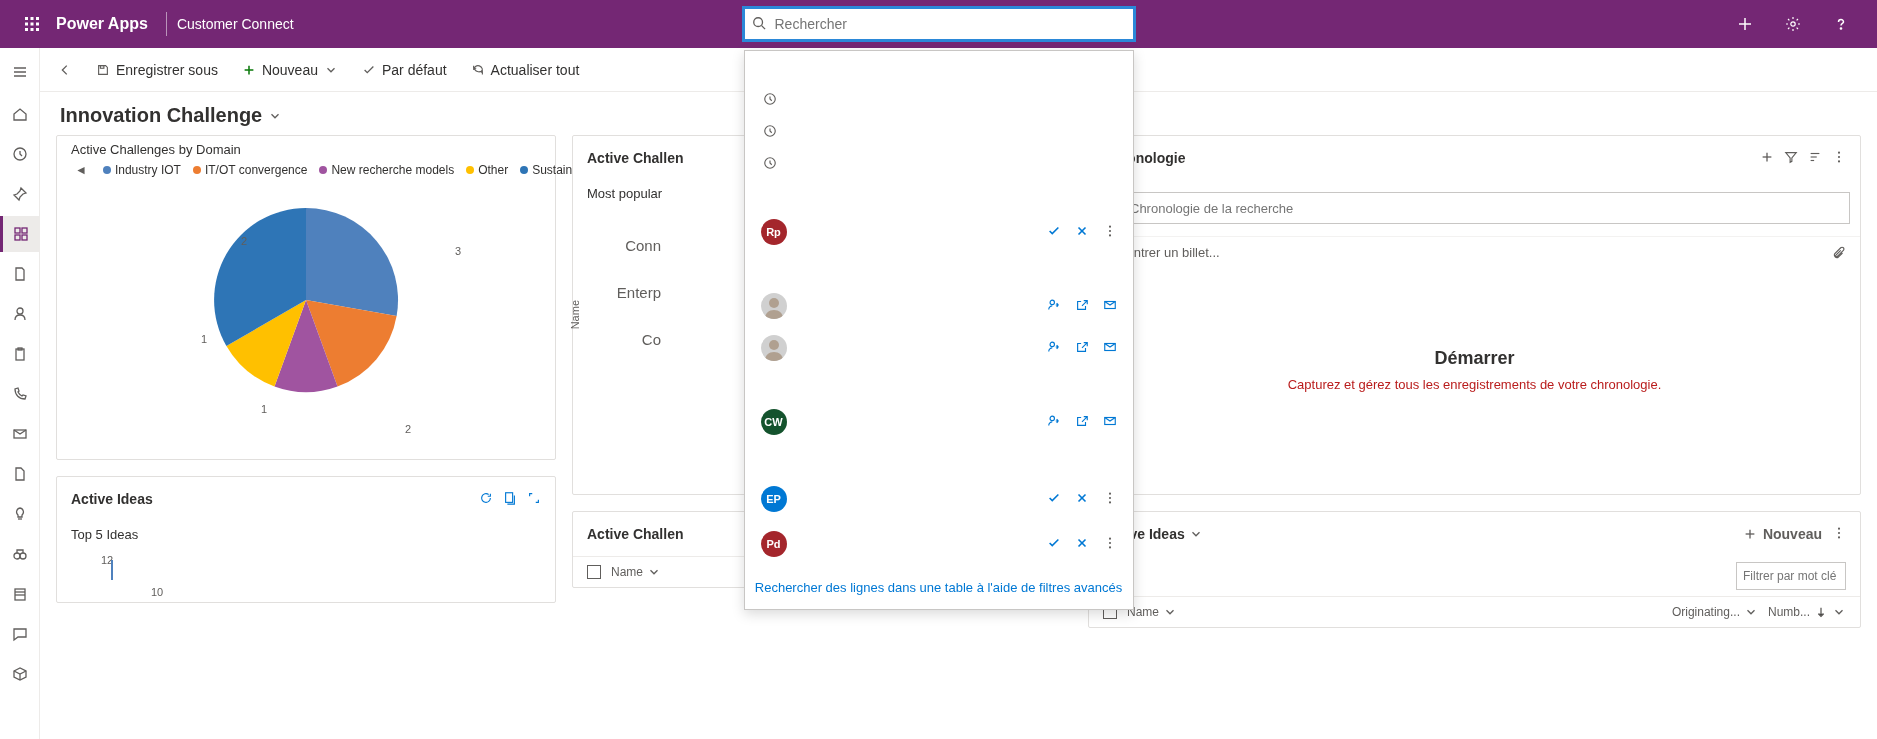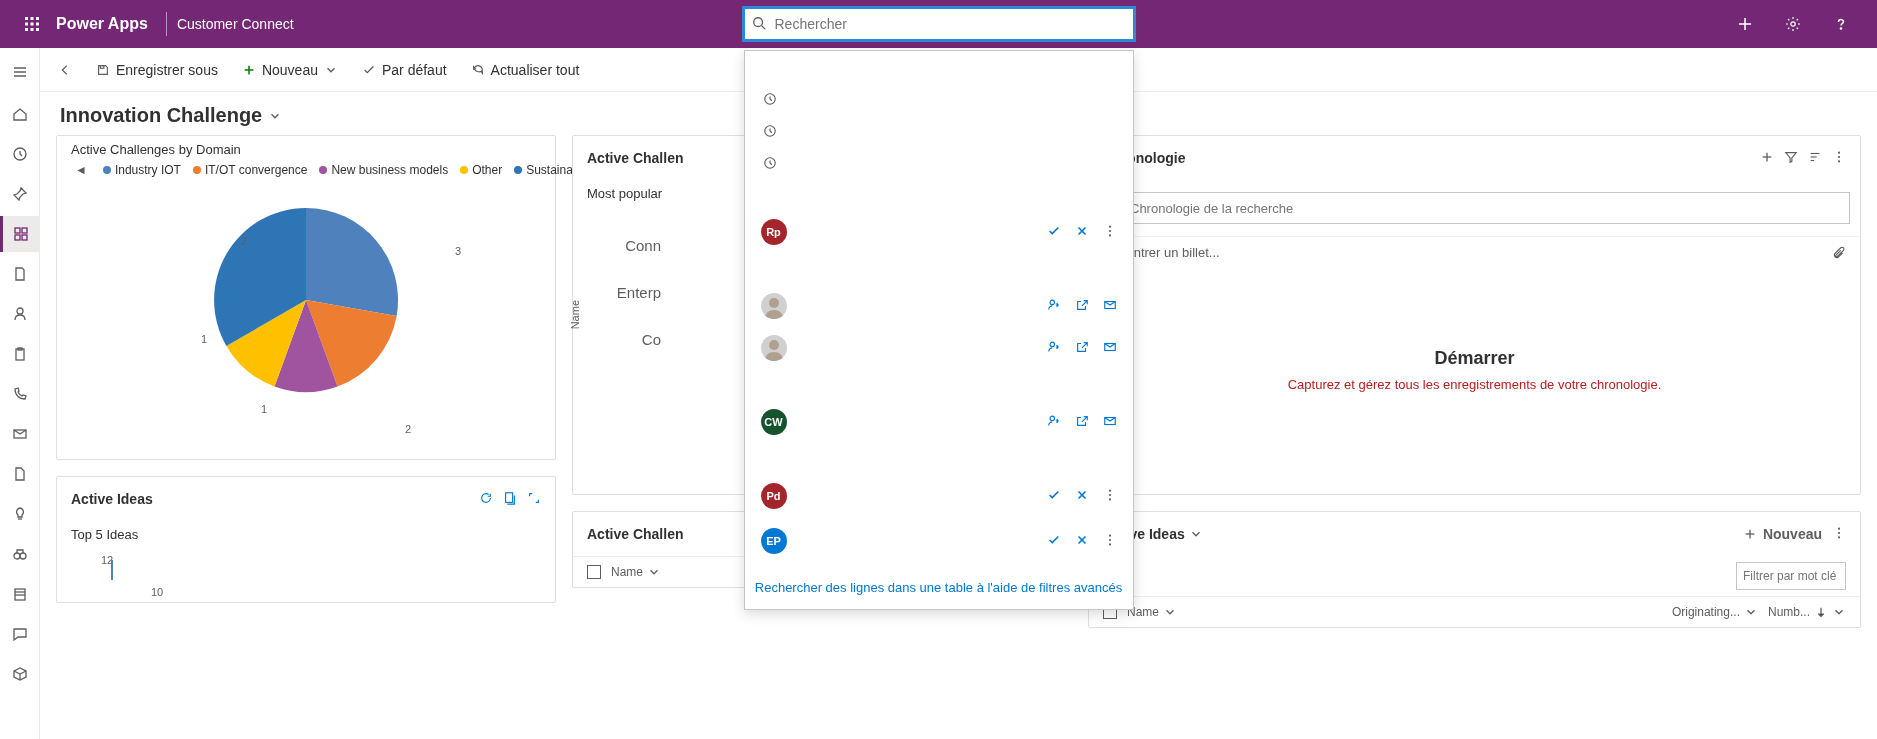--- a/index.html
+++ b/index.html
@@ -270,40 +270,40 @@
                   <path d="M12 9v4H3V4h4"></path>
                 </svg></span>
               <span><svg class="ico14" viewBox="0 0 16 16" fill="none" stroke="#0078d4" stroke-width="1.3">
                   <rect x="2" y="4" width="12" height="8"></rect>
                   <path d="M2 4l6 4 6-4"></path>
                 </svg></span>
             </span>
           </div>
           <div class="sp-sect-title">Tâches</div>
           <div class="sp-row">
-            <span class="avatar" style="background:#a4262c">Pd</span>
-            <span class="sp-row-text">Plan d'évaluation accepté (exemple)</span>
+            <span class="avatar" style="background:#0078d4">EP</span>
+            <span class="sp-row-text">Evaluation Plan agreed upon (sample)</span>
             <span class="sp-row-actions">
               <span><svg class="ico14" viewBox="0 0 16 16" fill="none" stroke="#0078d4" stroke-width="1.8">
                   <path d="M3 8l3 3 7-7"></path>
                 </svg></span>
               <span><svg class="ico14" viewBox="0 0 16 16" stroke="#0078d4" stroke-width="1.8">
                   <line x1="4" y1="4" x2="12" y2="12"></line>
                   <line x1="12" y1="4" x2="4" y2="12"></line>
                 </svg></span>
               <span class="more"><svg class="ico14" viewBox="0 0 16 16" fill="#605e5c">
                   <circle cx="8" cy="3" r="1.2"></circle>
                   <circle cx="8" cy="8" r="1.2"></circle>
                   <circle cx="8" cy="13" r="1.2"></circle>
                 </svg></span>
             </span>
           </div>
           <div class="sp-row">
-            <span class="avatar" style="background:#0078d4">EP</span>
-            <span class="sp-row-text">Evaluation Plan agreed upon (sample)</span>
+            <span class="avatar" style="background:#a4262c">Pd</span>
+            <span class="sp-row-text">Plan d'évaluation accepté (exemple)</span>
             <span class="sp-row-actions">
               <span><svg class="ico14" viewBox="0 0 16 16" fill="none" stroke="#0078d4" stroke-width="1.8">
                   <path d="M3 8l3 3 7-7"></path>
                 </svg></span>
               <span><svg class="ico14" viewBox="0 0 16 16" stroke="#0078d4" stroke-width="1.8">
                   <line x1="4" y1="4" x2="12" y2="12"></line>
                   <line x1="12" y1="4" x2="4" y2="12"></line>
                 </svg></span>
               <span class="more"><svg class="ico14" viewBox="0 0 16 16" fill="#605e5c">
                   <circle cx="8" cy="3" r="1.2"></circle>
@@ -497,21 +497,21 @@
               <span class="leg-item">
                   <span class="dot" style="background:#4f81bd"></span>
                   <span>Industry IOT</span>
                 </span>
               <span class="leg-item">
                   <span class="dot" style="background:#ed7d31"></span>
                   <span>IT/OT convergence</span>
                 </span>
               <span class="leg-item">
                   <span class="dot" style="background:#a054a0"></span>
-                  <span>New business models</span>
+                  <span>New recherche models</span>
                 </span>
               <span class="leg-item">
                   <span class="dot" style="background:#ffc000"></span>
                   <span>Other</span>
                 </span>
               <span class="leg-item">
                   <span class="dot" style="background:#2e75b6"></span>
                   <span>Sustainabili</span>
                 </span>
               <span class="arrow-btn">►</span>

